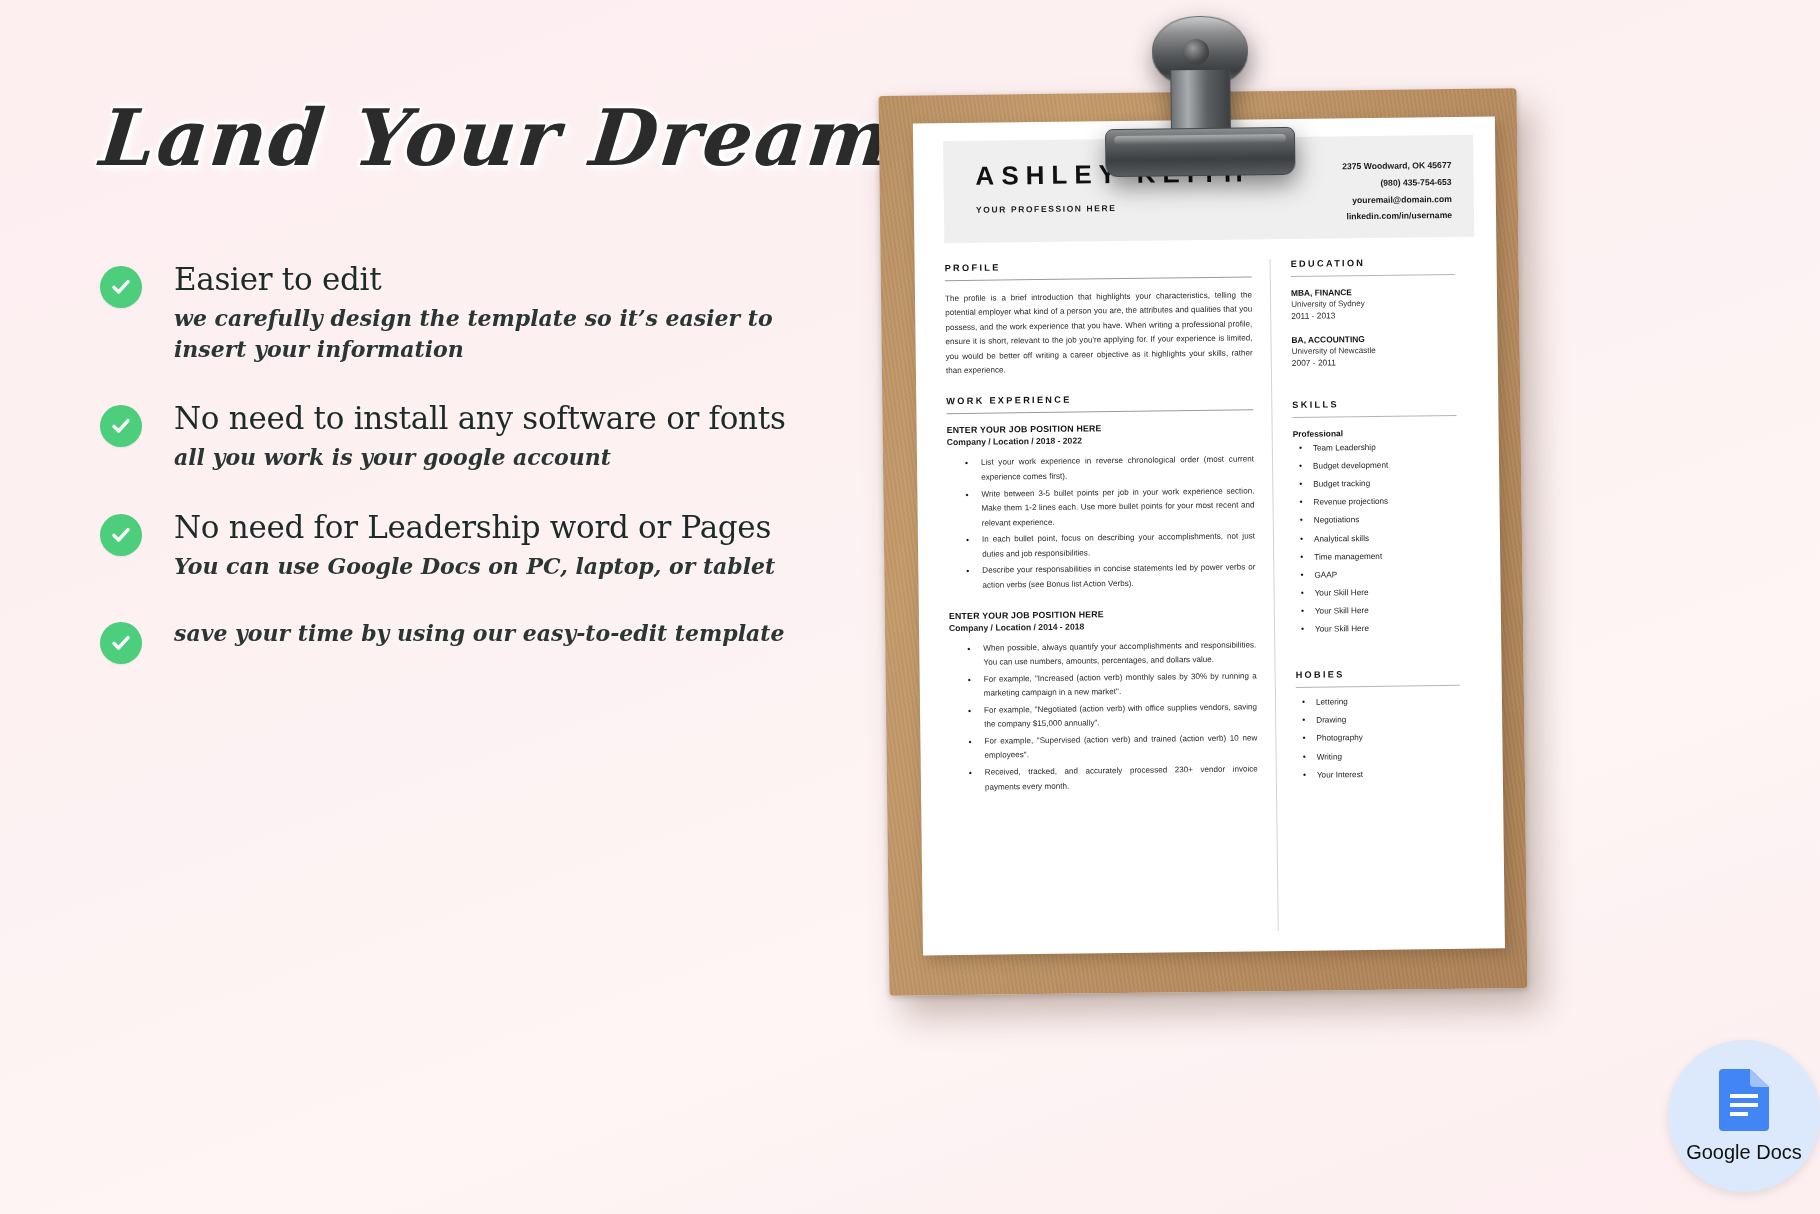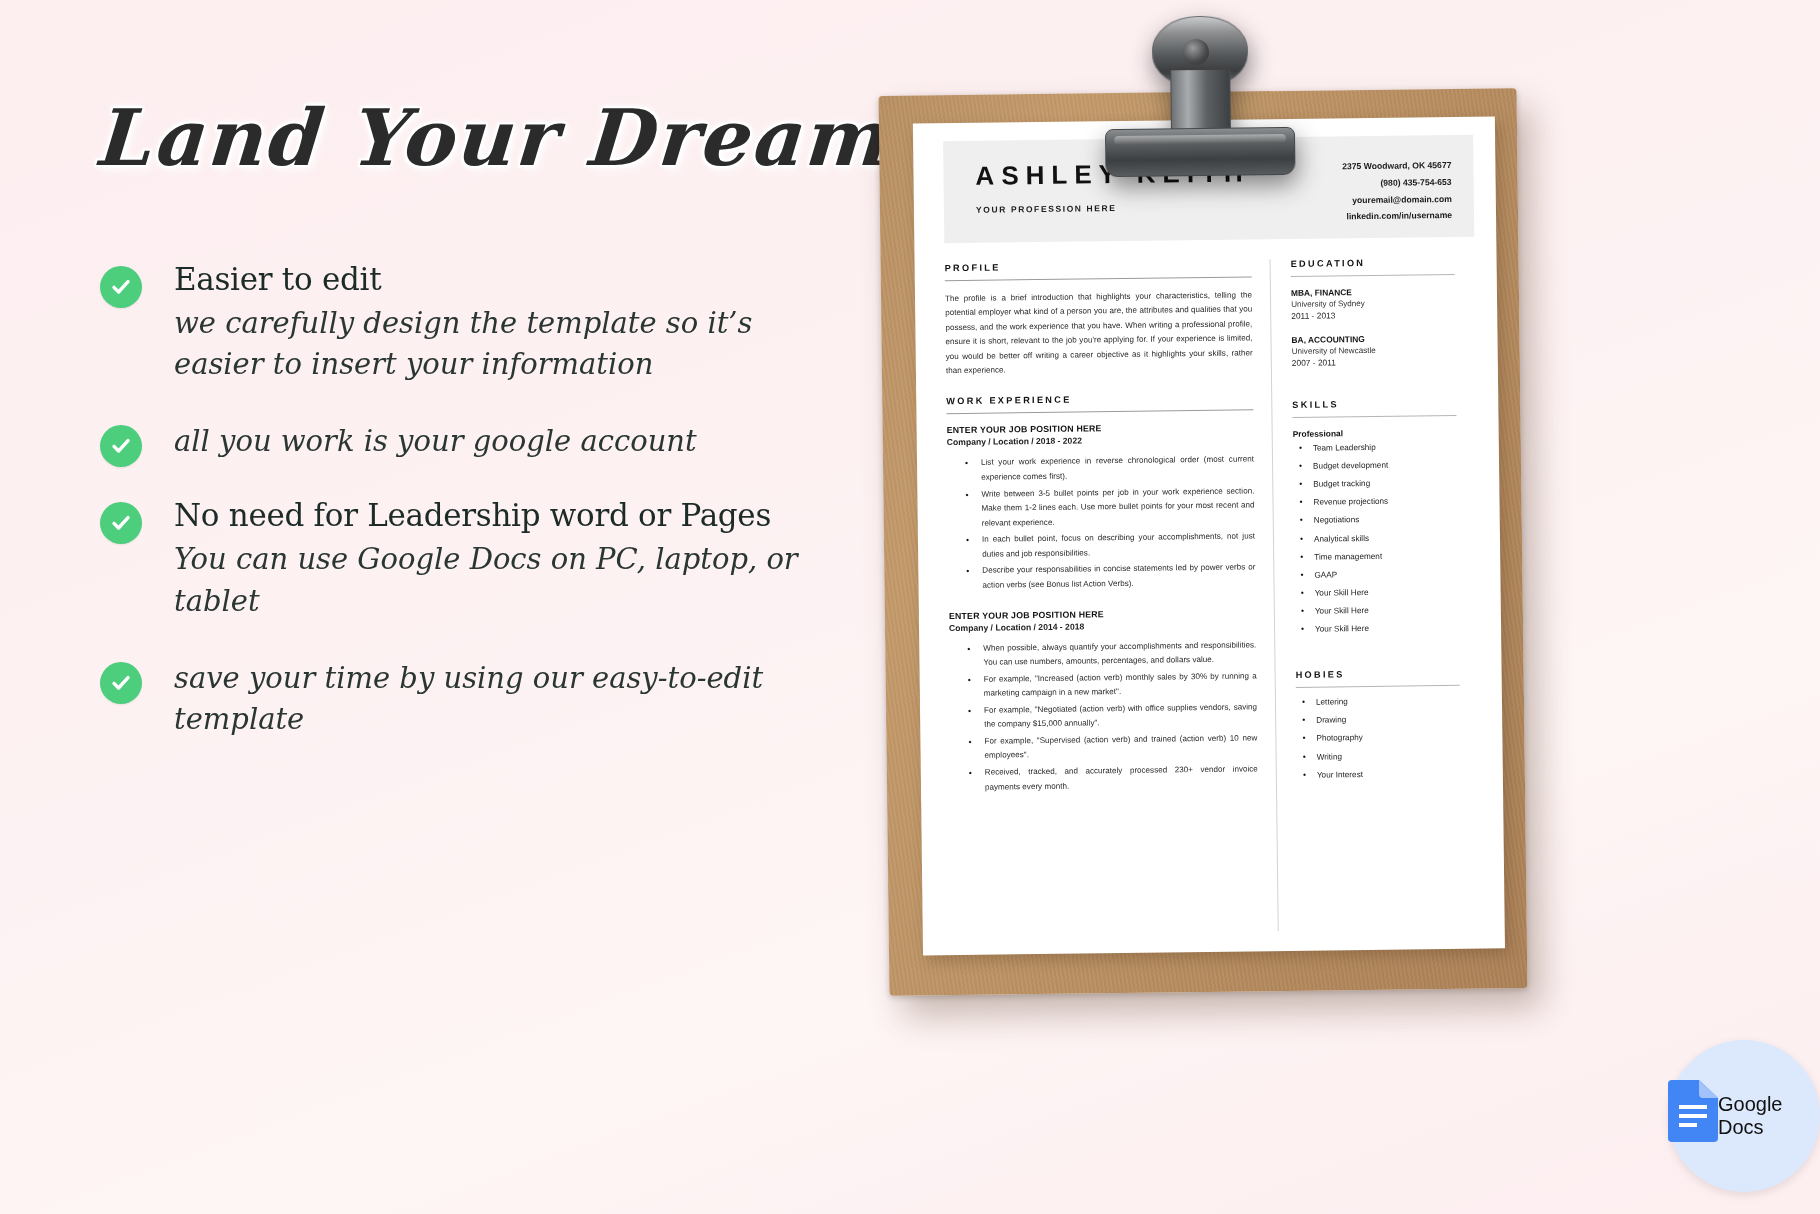--- a/index.html
+++ b/index.html
@@ -51,22 +51,22 @@
     font-family:"DejaVu Serif", serif;
     font-weight:400;
     font-size:31px;
     line-height:1.16;
     color:#1d2b28;
     letter-spacing:-0.3px;
   }
   .feature-sub{
     font-family:"DejaVu Serif", serif;
     font-style:italic;
-    font-weight:400;
-    font-size:29px;
+    font-weight:700;
+    font-size:22px;
     line-height:1.42;
     color:#2a3633;
     margin-top:5px;
     max-width:660px;
   }
 
   
   .clipboard-wrap{
     position:absolute; left:884px; top:92px;
     width:638px; height:900px;
@@ -185,21 +185,21 @@
   ul.side-list li:before{
     content:"\2022"; position:absolute; left:-14px; top:-1px; font-size:9px; color:#111;
   }
   .side-gap{ height:26px; }
 
   
   .gdocs-badge{
     position:absolute; left:1668px; top:1040px; width:152px; height:152px;
     border-radius:50%;
     background:#dce8fb;
-    display:flex; flex-direction:row; align-items:center; justify-content:center;
+    display:flex; flex-direction:column; align-items:center; justify-content:center;
     box-shadow:0 3px 10px rgba(0,0,0,.10);
     z-index:20;
   }
   .gdocs-icon{
     width:50px; height:62px; position:relative; margin-bottom:10px;
   }
   .gdocs-label{
     font-size:20px; color:#111; font-family:"Liberation Sans", sans-serif;
   }
 </style>
@@ -221,20 +221,21 @@
       <div class="feature-title">Easier to edit</div>
       <div class="feature-sub">we carefully design the template so it’s easier to insert your information</div>
     </div>
 
     <div class="feature">
       <span class="check-icon">
         <svg width="24" height="24" viewBox="0 0 24 24">
             <path d="M5 12.4 L9.6 17 L19 6.6" fill="none" stroke="#ffffff" stroke-width="3.4" stroke-linecap="round" stroke-linejoin="round"></path>
           </svg>
       </span>
+      <div class="feature-title">No need to install any software or fonts</div>
       <div class="feature-sub">all you work is your google account</div>
     </div>
 
 
     <div class="feature">
       <span class="check-icon">
         <svg width="24" height="24" viewBox="0 0 24 24">
             <path d="M5 12.4 L9.6 17 L19 6.6" fill="none" stroke="#ffffff" stroke-width="3.4" stroke-linecap="round" stroke-linejoin="round"></path>
           </svg>
       </span>

